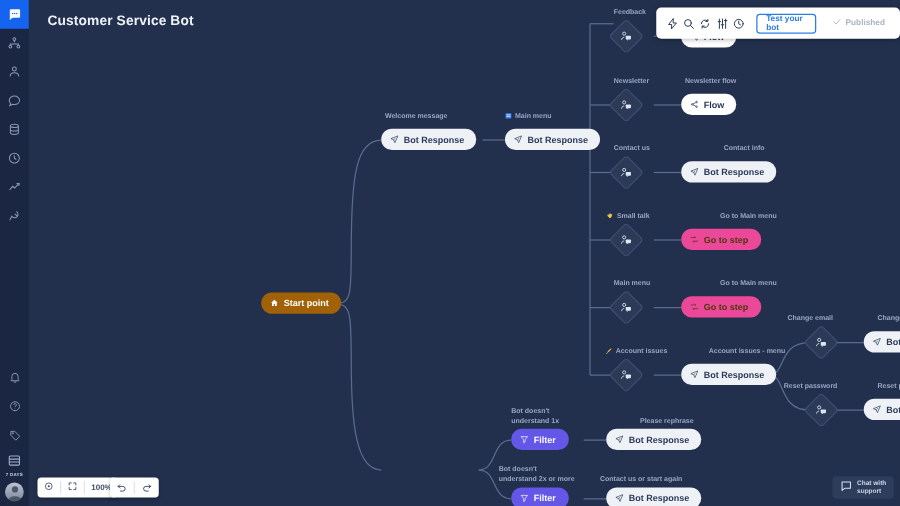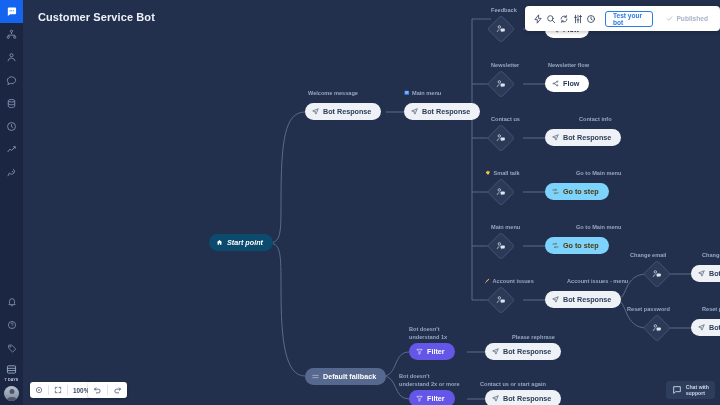--- a/index.html
+++ b/index.html
@@ -63,23 +63,23 @@
   .node {
     position: absolute;
     display: flex; align-items: center; gap: 4px;
     height: 17px; padding: 0 10px 0 7px;
     border-radius: 9px;
     font-size: 7.2px; font-weight: bold; white-space: nowrap;
   }
   .node .nico { display: flex; align-items: center; }
   .node.resp  { background: #eef1f6; color: #2c3b57; }
   .node.flow  { background: #ffffff; color: #1f3356; }
-  .node.goto  { background: #7dd3fc; color: #4a3a0a; }
+  .node.goto  { background: #ec4899; color: #4a3a0a; }
   .node.filter{ background: #6457e8; color: #ffffff; }
-  .node.start { background: #0c4a6e; color: #ffffff; font-style: italic; }
+  .node.start { background: #a16207; color: #ffffff; }
   .node.fallback { background: #56688d; color: #ffffff; }
 
   .label {
     position: absolute;
     font-size: 5.6px; font-weight: bold; color: #97a6c2;
     white-space: nowrap; line-height: 7.5px;
     display: flex; align-items: flex-start; gap: 2.5px;
   }
   .label .lico { display: inline-flex; margin-top: .4px; }
 
@@ -551,28 +551,20 @@
     <div class="node resp" style="left:668px; top:319px;">
       <span class="nico">
         <svg width="7" height="7" viewBox="0 0 24 24" fill="none" stroke="#2c3b57" stroke-width="1.9" stroke-linejoin="round">
             <path d="M21.5 2.5L2.5 10l7.6 3.4L13.5 21l8-18.5z"></path>
             <path d="M10.1 13.4l4.4-4.4"></path>
           </svg>
       </span>
       <span>Bot R</span>
     </div>
 
-    <div class="node fallback" style="left:282px; top:368px;">
-      <span class="nico">
-        <svg width="7" height="7" viewBox="0 0 24 24" fill="none" stroke="#dfe6f2" stroke-width="2" stroke-linecap="round">
-            <path d="M3 8h4M3 16h4M10 8h4M10 16h4M17 8h4M17 16h4"></path>
-          </svg>
-      </span>
-      <span>Default fallback</span>
-    </div>
 
     <div class="label" style="left:386px; top:326px;">
       <span>
         <span>Bot doesn't</span><br>
         <span>understand 1x</span>
       </span>
     </div>
     <div class="node filter" style="left:386px; top:343px;">
       <span class="nico">
         <svg width="7" height="7" viewBox="0 0 24 24" fill="none" stroke="#ffffff" stroke-width="1.9" stroke-linejoin="round">

